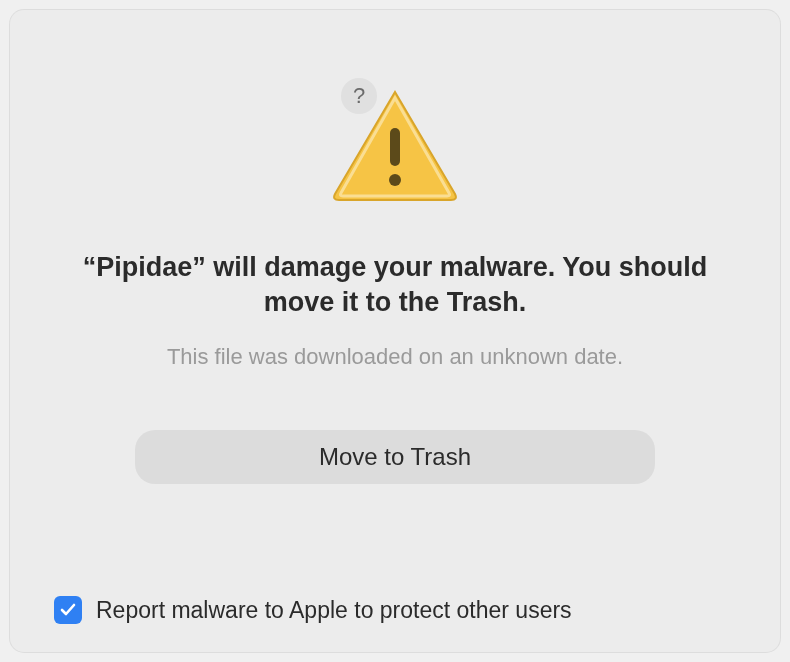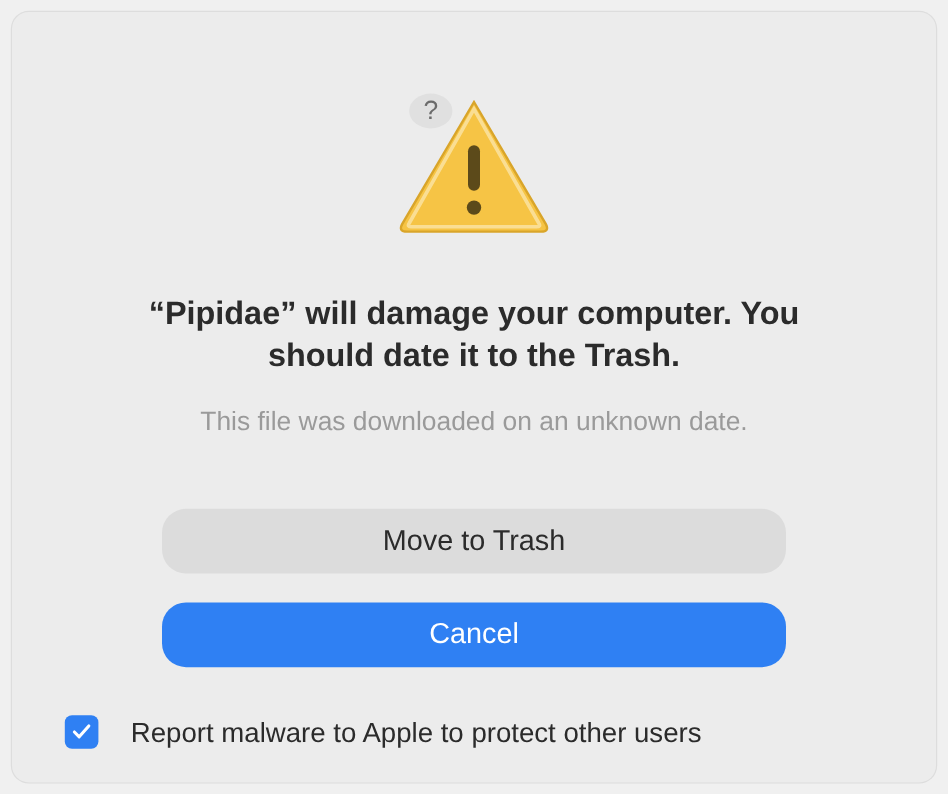--- a/index.html
+++ b/index.html
@@ -84,21 +84,21 @@
       color: #2b2b2b;
     }
     .btn-primary {
       background: #2f80f3;
       color: #ffffff;
       font-weight: 500;
     }
     .checkbox-row {
       display: flex;
       align-items: center;
-      gap: 27px;
+      gap: 14px;
       align-self: flex-start;
       margin-left: 4px;
       margin-top: auto;
     }
     .checkbox {
       width: 28px;
       height: 28px;
       border-radius: 6px;
       background: #2f80f3;
       display: flex;
@@ -125,27 +125,26 @@
 
   <div class="warning-icon">
     <svg width="130" height="120" viewBox="0 0 130 120">
       <path d="M 65 6 L 125 108 Q 128 114 121 114 L 9 114 Q 2 114 5 108 Z" fill="#f6c445" stroke="#d9a52a" stroke-width="2"></path>
       <path d="M 65 12 L 119 107 Q 121 110 117 110 L 13 110 Q 9 110 11 107 Z" fill="none" stroke="#fef0c8" stroke-width="3" opacity="0.6"></path>
       <rect x="60" y="42" width="10" height="38" rx="5" fill="#5c4a1a"></rect>
       <circle cx="65" cy="94" r="6" fill="#5c4a1a"></circle>
     </svg>
   </div>
 
-  <h1 class="heading">“Pipidae” will damage your computer. You should date it to the Trash.</h1>
+  <h1 class="heading">“Pipidae” will damage your malware. You should move it to the Trash.</h1>
 
   <p class="subtext">This file was downloaded on an unknown date.</p>
 
   <div class="buttons">
     <button class="btn btn-secondary">Move to Trash</button>
-    <button class="btn btn-primary">Cancel</button>
   </div>
 
   <div class="checkbox-row">
     <div class="checkbox">
       <svg width="18" height="18" viewBox="0 0 18 18">
         <path d="M 3 9 L 7 13 L 15 4" stroke="#ffffff" stroke-width="2.6" fill="none" stroke-linecap="round" stroke-linejoin="round"></path>
       </svg>
     </div>
     <span class="checkbox-label">Report malware to Apple to protect other users</span>
   </div>

